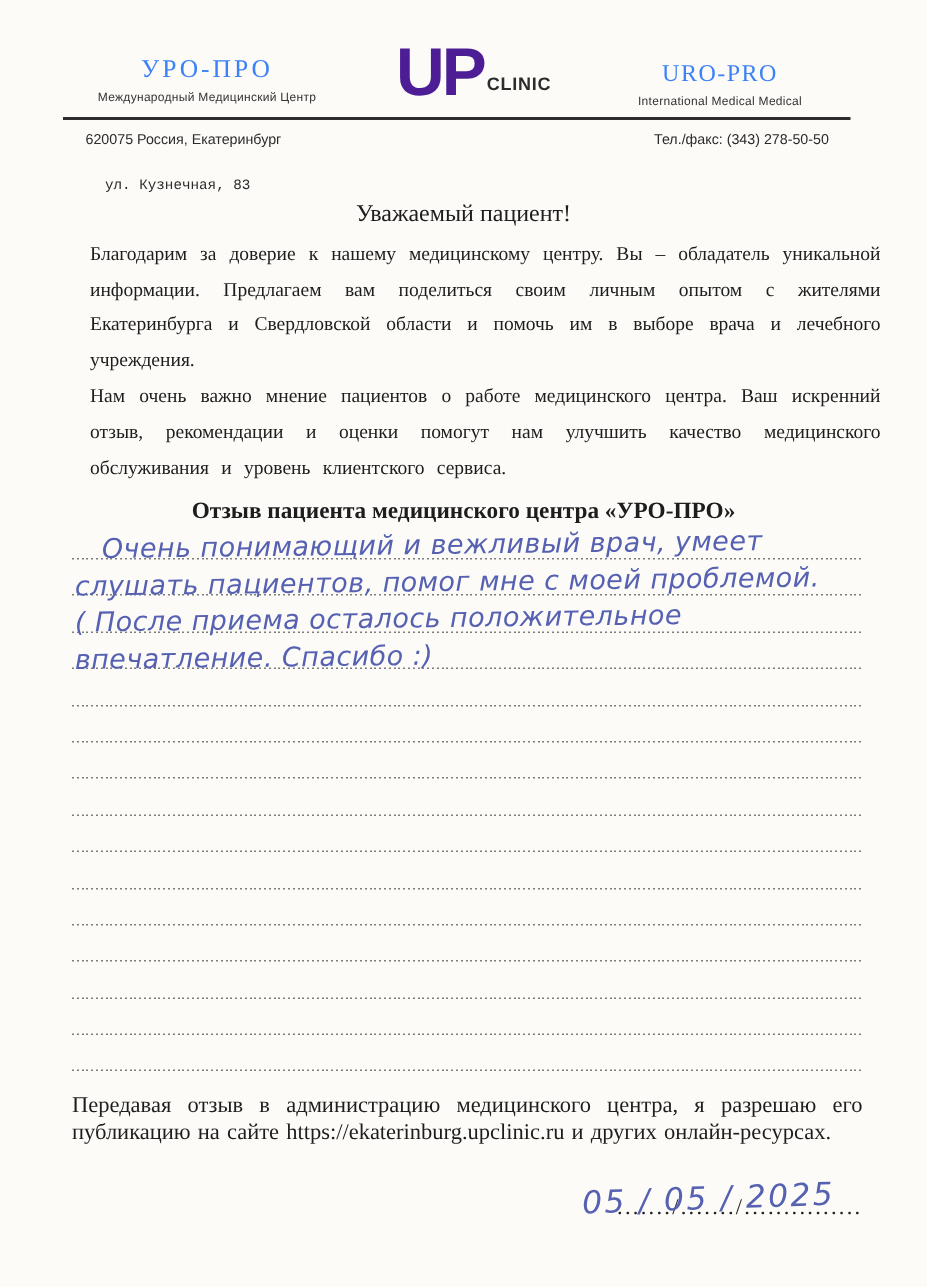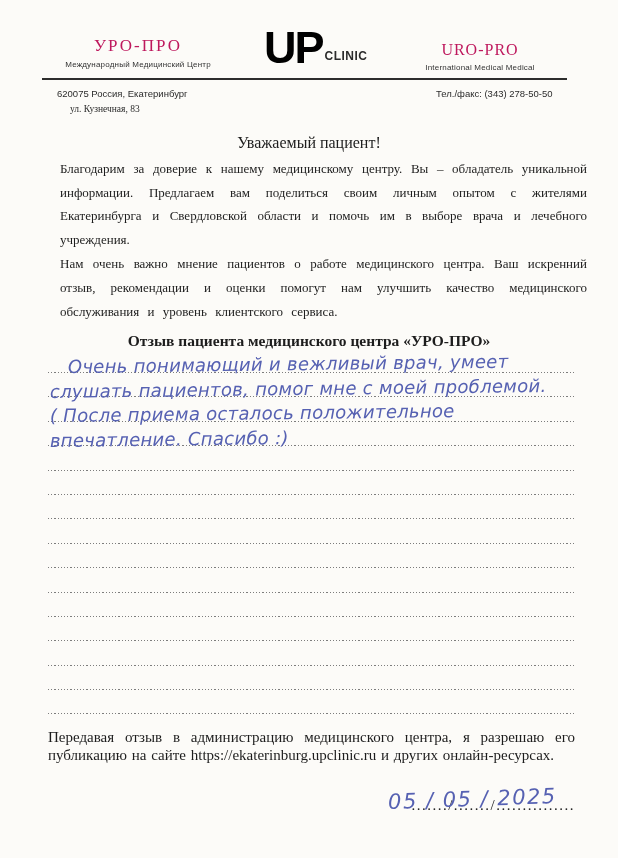--- a/index.html
+++ b/index.html
@@ -9,32 +9,32 @@
     height: 858px;
     margin: 0 auto;
     background: #fcfbf8;
     font-family: "Liberation Serif", serif;
     color: #1d1d1d;
     overflow: hidden;
   }
 
   
   .brand-left  { position: absolute; top: 36px; left: 52px; width: 172px; text-align: center; }
-  .brand-title { font-size: 17px; letter-spacing: 2px; color: #be185d; }
+  .brand-title { font-size: 17px; letter-spacing: 2px; color: #3b82f6; }
   .brand-sub   { font-family: "Liberation Sans", sans-serif; font-size: 8px; margin-top: 4px; color: #333; letter-spacing: 0.2px; }
   .brand-center{ position: absolute; top: 28px; left: 264px; display: flex; align-items: flex-end; }
-  .logo-up     { font-family: "Liberation Sans", sans-serif; font-weight: bold; font-size: 45px; line-height: 40px; letter-spacing: -2px; color: #000000; }
+  .logo-up     { font-family: "Liberation Sans", sans-serif; font-weight: bold; font-size: 45px; line-height: 40px; letter-spacing: -2px; color: #4c1d95; }
   .logo-clinic { font-family: "Liberation Sans", sans-serif; font-weight: bold; font-size: 12px; letter-spacing: 0.5px; margin-left: 2px; padding-bottom: 5px; color: #2c2c2c; }
   .brand-right { position: absolute; top: 41px; left: 408px; width: 144px; text-align: center; }
   .brand-right .brand-title { font-size: 16px; letter-spacing: 1px; }
 
   .rule { position: absolute; top: 78px; left: 42px; width: 525px; height: 2px; background: #2d2d2d; }
 
   .addr1 { position: absolute; top: 88px;  left: 57px; font-family: "Liberation Sans", sans-serif; font-size: 9.5px; color: #2b2b2b; }
-  .addr2 { position: absolute; top: 104px; left: 70px; font-family: Liberation Serif, serif; font-size: 9.5px; color: #2b2b2b; }
+  .addr2 { position: absolute; top: 118px; left: 70px; font-family: Liberation Mono, monospace; font-size: 9.5px; color: #2b2b2b; }
   .phone { position: absolute; top: 88px;  left: 436px; font-family: "Liberation Sans", sans-serif; font-size: 9.5px; color: #2b2b2b; }
 
   
   .greeting { position: absolute; top: 134px; left: 0; width: 100%; text-align: center; font-size: 16px; }
   .body-text { position: absolute; top: 157px; left: 60px; width: 527px; font-size: 13px; line-height: 23.6px; text-align: justify; word-spacing: 5px; }
   .body-text p { margin: 0; }
   .body-text p + p { margin-top: 1px; }
 
   .review-heading { position: absolute; top: 332px; left: 0; width: 100%; text-align: center; font-weight: bold; font-size: 15.5px; }
 

